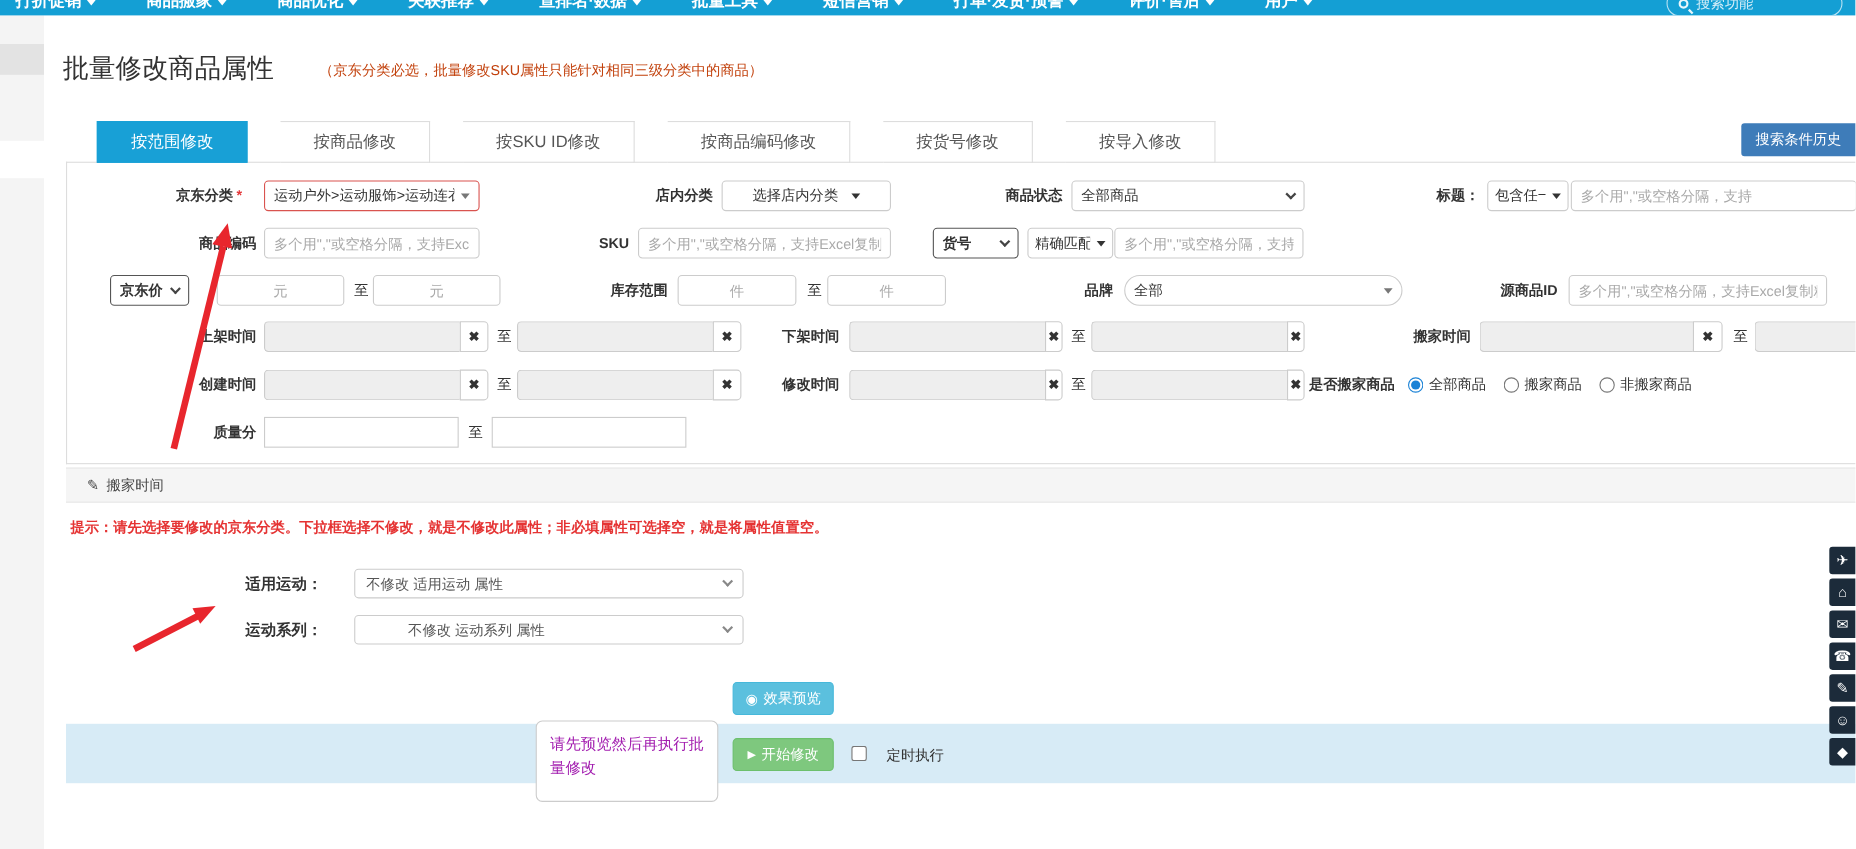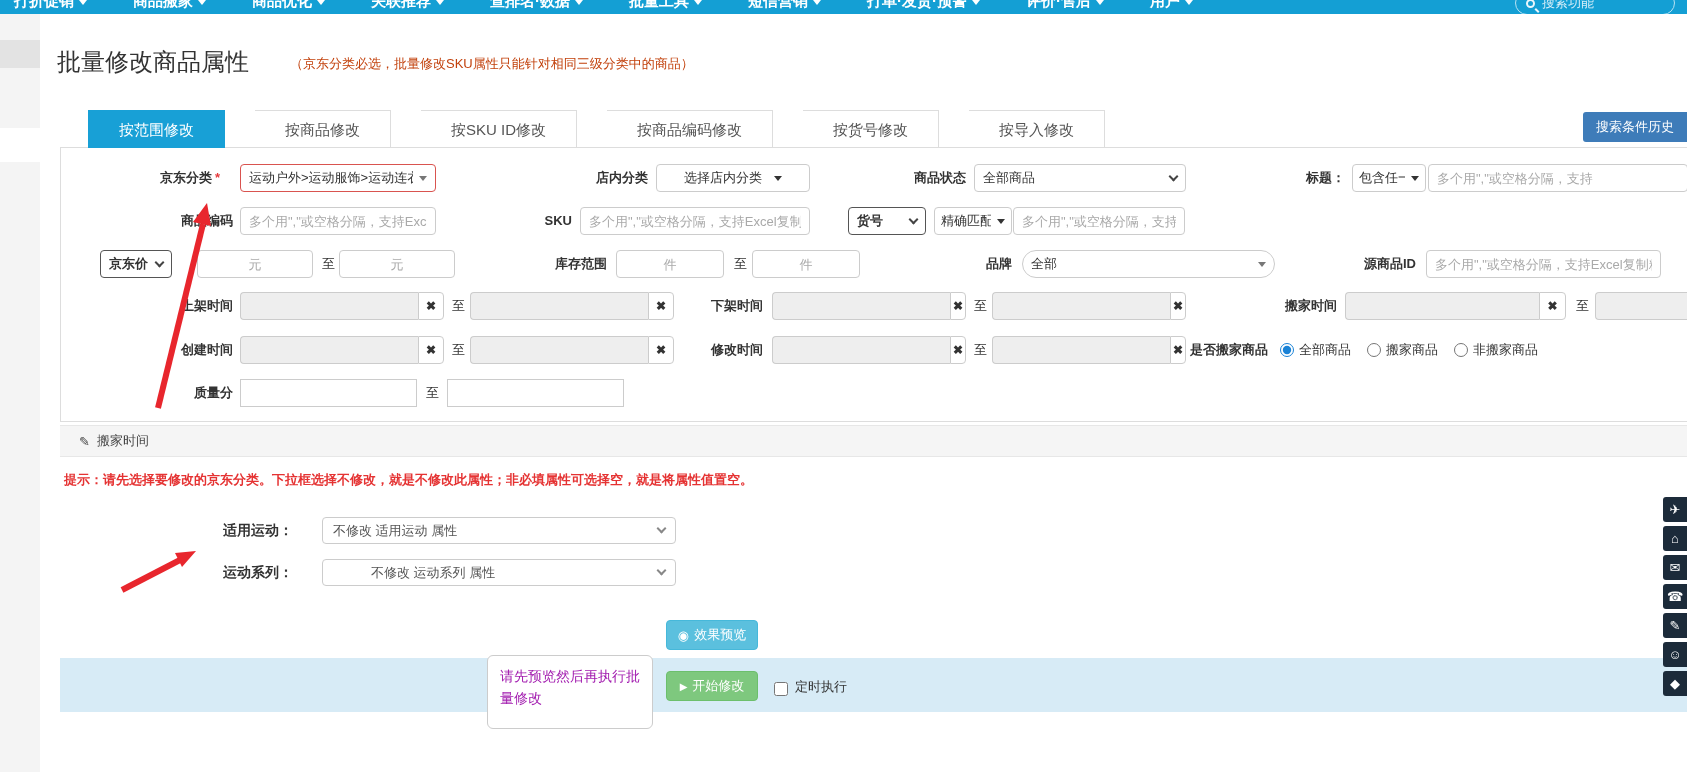--- a/index.html
+++ b/index.html
@@ -70,21 +70,21 @@
   .modify-hint { position:absolute; left:64px; top:471px; font-size:13px; font-weight:bold; color:#e53333; white-space:nowrap; }
   .mrow-lbl { position:absolute; height:27px; line-height:27px; font-size:14px; font-weight:bold; color:#333; text-align:right; }
   .msel { position:absolute; height:27px; border:1px solid #ccc; border-radius:4px; background:#fff; display:flex; align-items:center; justify-content:space-between; padding:0 10px; font-size:13px; color:#555; cursor:pointer; }
   .msel .chev { border-color:#888; }
 
   
   .preview-btn { position:absolute; left:666px; top:620px; width:92px; height:30px; background:#5bc0de; border:1px solid #46b8da; border-radius:4px; color:#fff; font-size:13px; display:flex; align-items:center; justify-content:center; gap:5px; cursor:pointer; }
   .bottom-bar { position:absolute; left:60px; top:658px; right:0; height:54px; background:#d7ebf6; }
   .tooltip { position:absolute; left:487px; top:655px; width:166px; height:74px; background:#fff; border:1px solid #ccc; border-radius:6px; padding:9px 12px; font-size:14px; color:#a21caf; line-height:22px; z-index:8; }
   .start-btn { position:absolute; left:666px; top:671px; width:92px; height:30px; background:#7ec87e; border:1px solid #6cbf6c; border-radius:4px; color:#fff; font-size:13px; display:flex; align-items:center; justify-content:center; gap:5px; cursor:pointer; z-index:7; }
-  .schedule { position:absolute; left:774px; top:678px; display:flex; align-items:flex-end; gap:7px; font-size:13px; color:#333; z-index:7; }
+  .schedule { position:absolute; left:774px; top:678px; display:flex; align-items:flex-start; gap:18px; font-size:13px; color:#333; z-index:7; }
 
   
   .side-toolbar { position:absolute; right:0; top:497px; display:flex; flex-direction:column; gap:4px; z-index:40; }
   .side-icon { width:24px; height:25px; background:#1c2b3a; color:#fff; border-radius:3px 0 0 3px; display:flex; align-items:center; justify-content:center; font-size:13px; cursor:pointer; }
 
   
   .arrows { position:absolute; left:0; top:0; width:1687px; height:772px; pointer-events:none; z-index:50; }
 </style>
 </head>
 <body>

